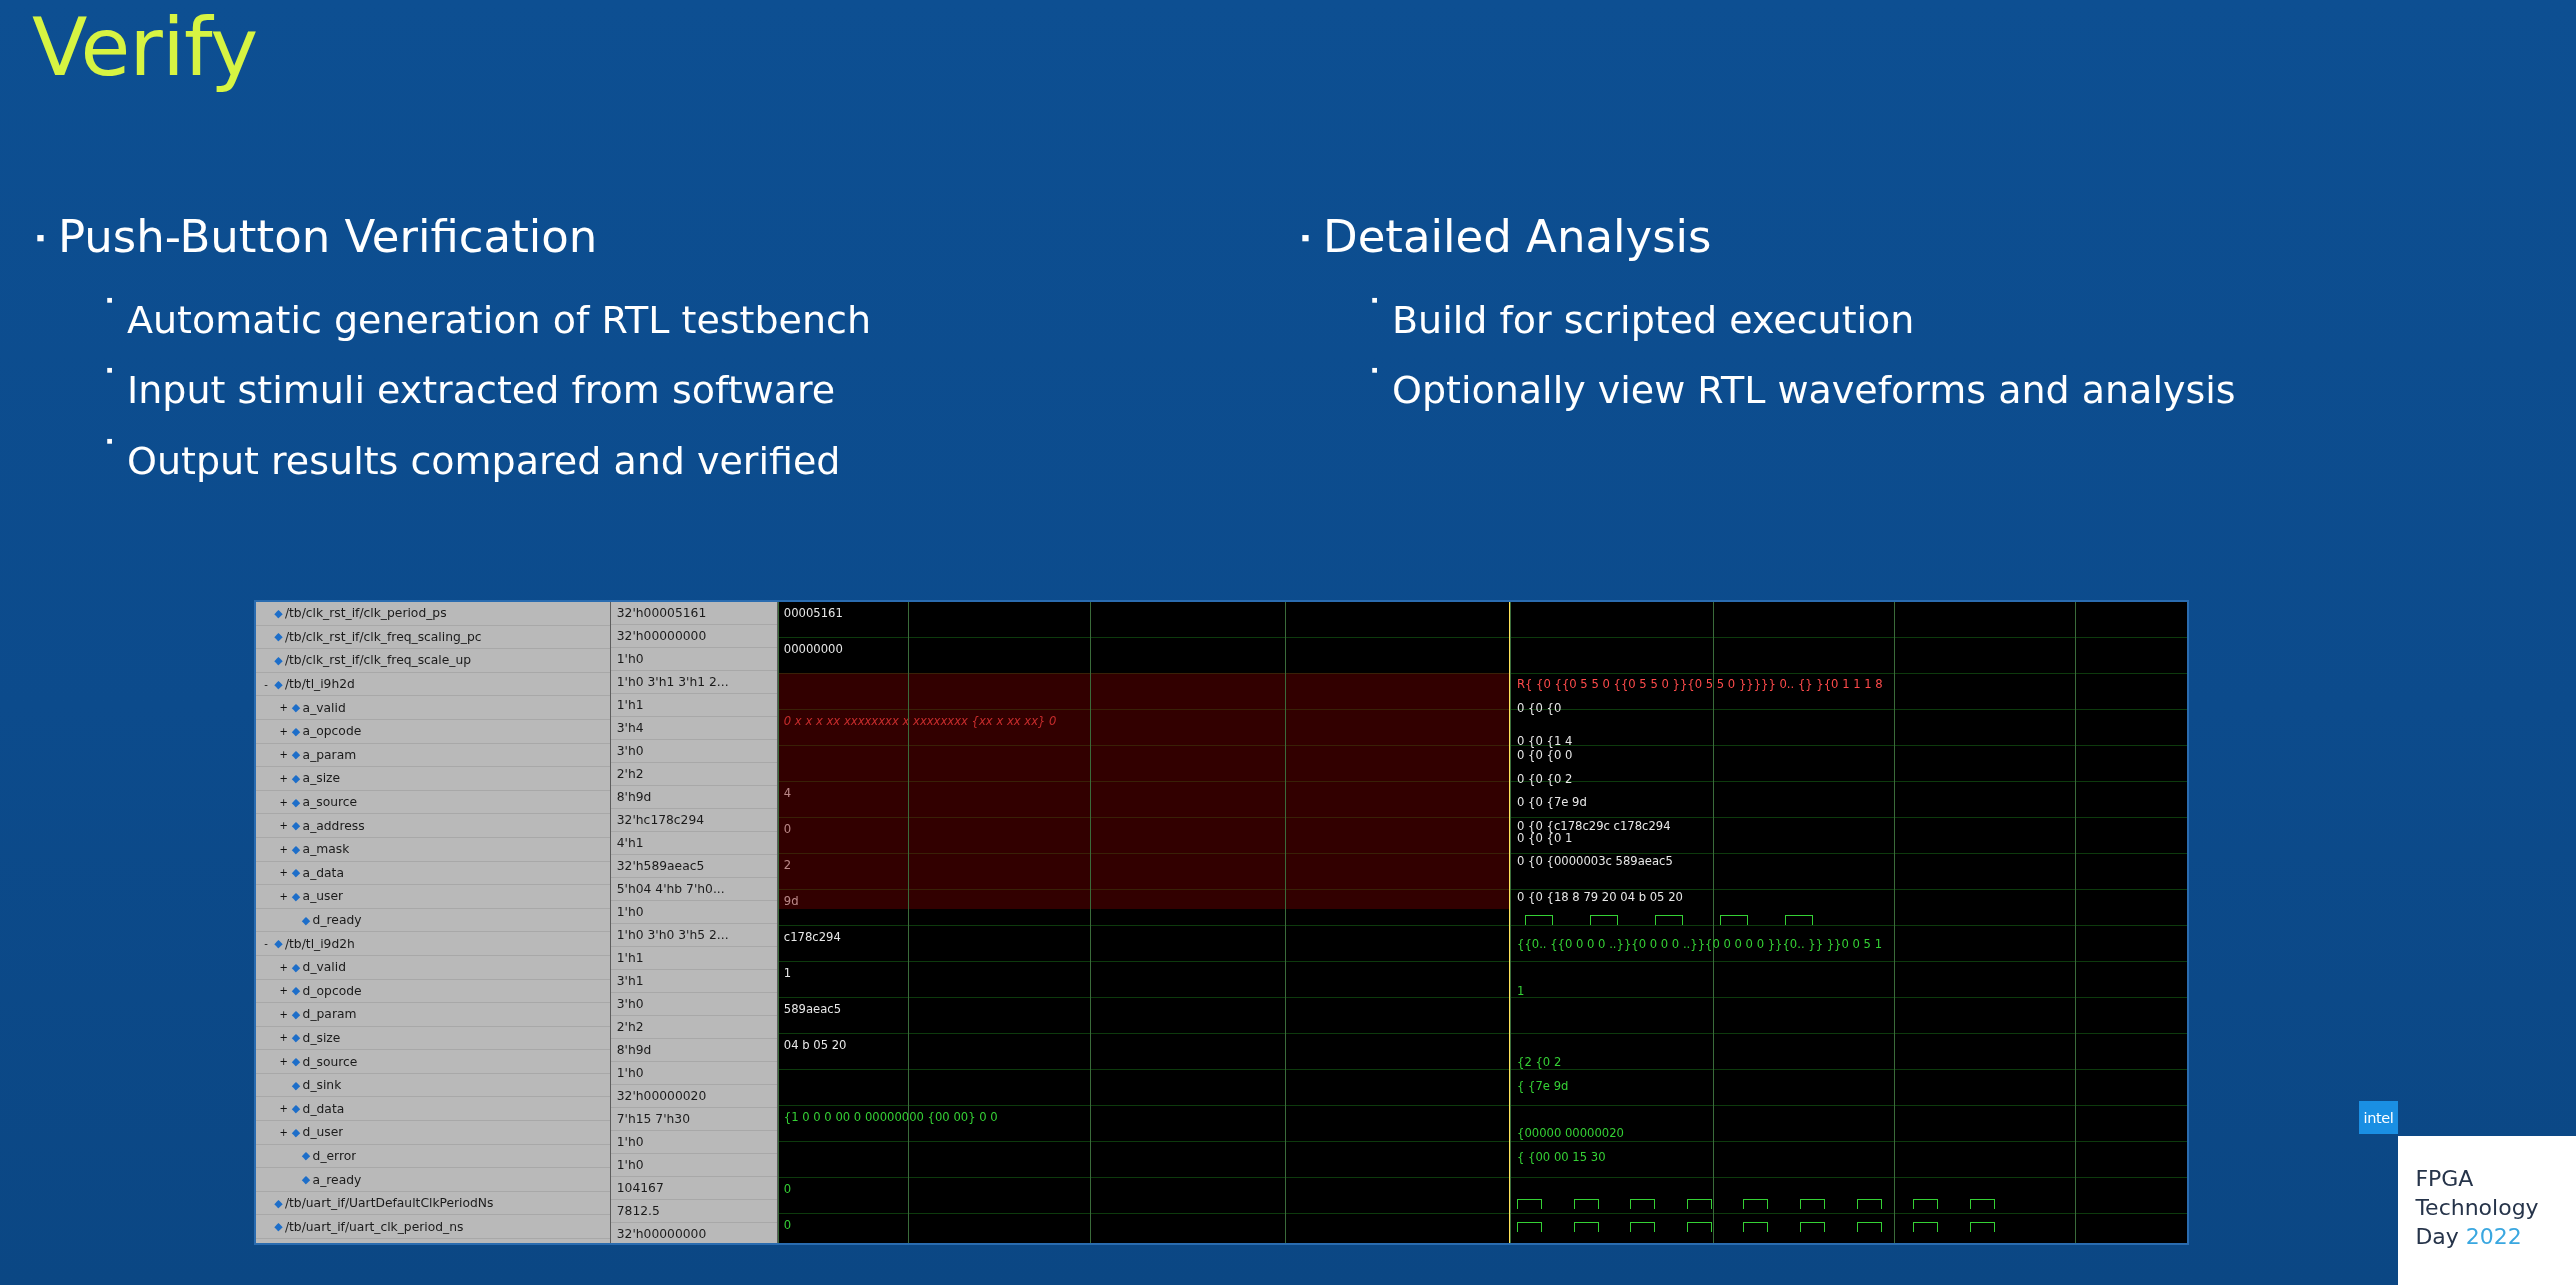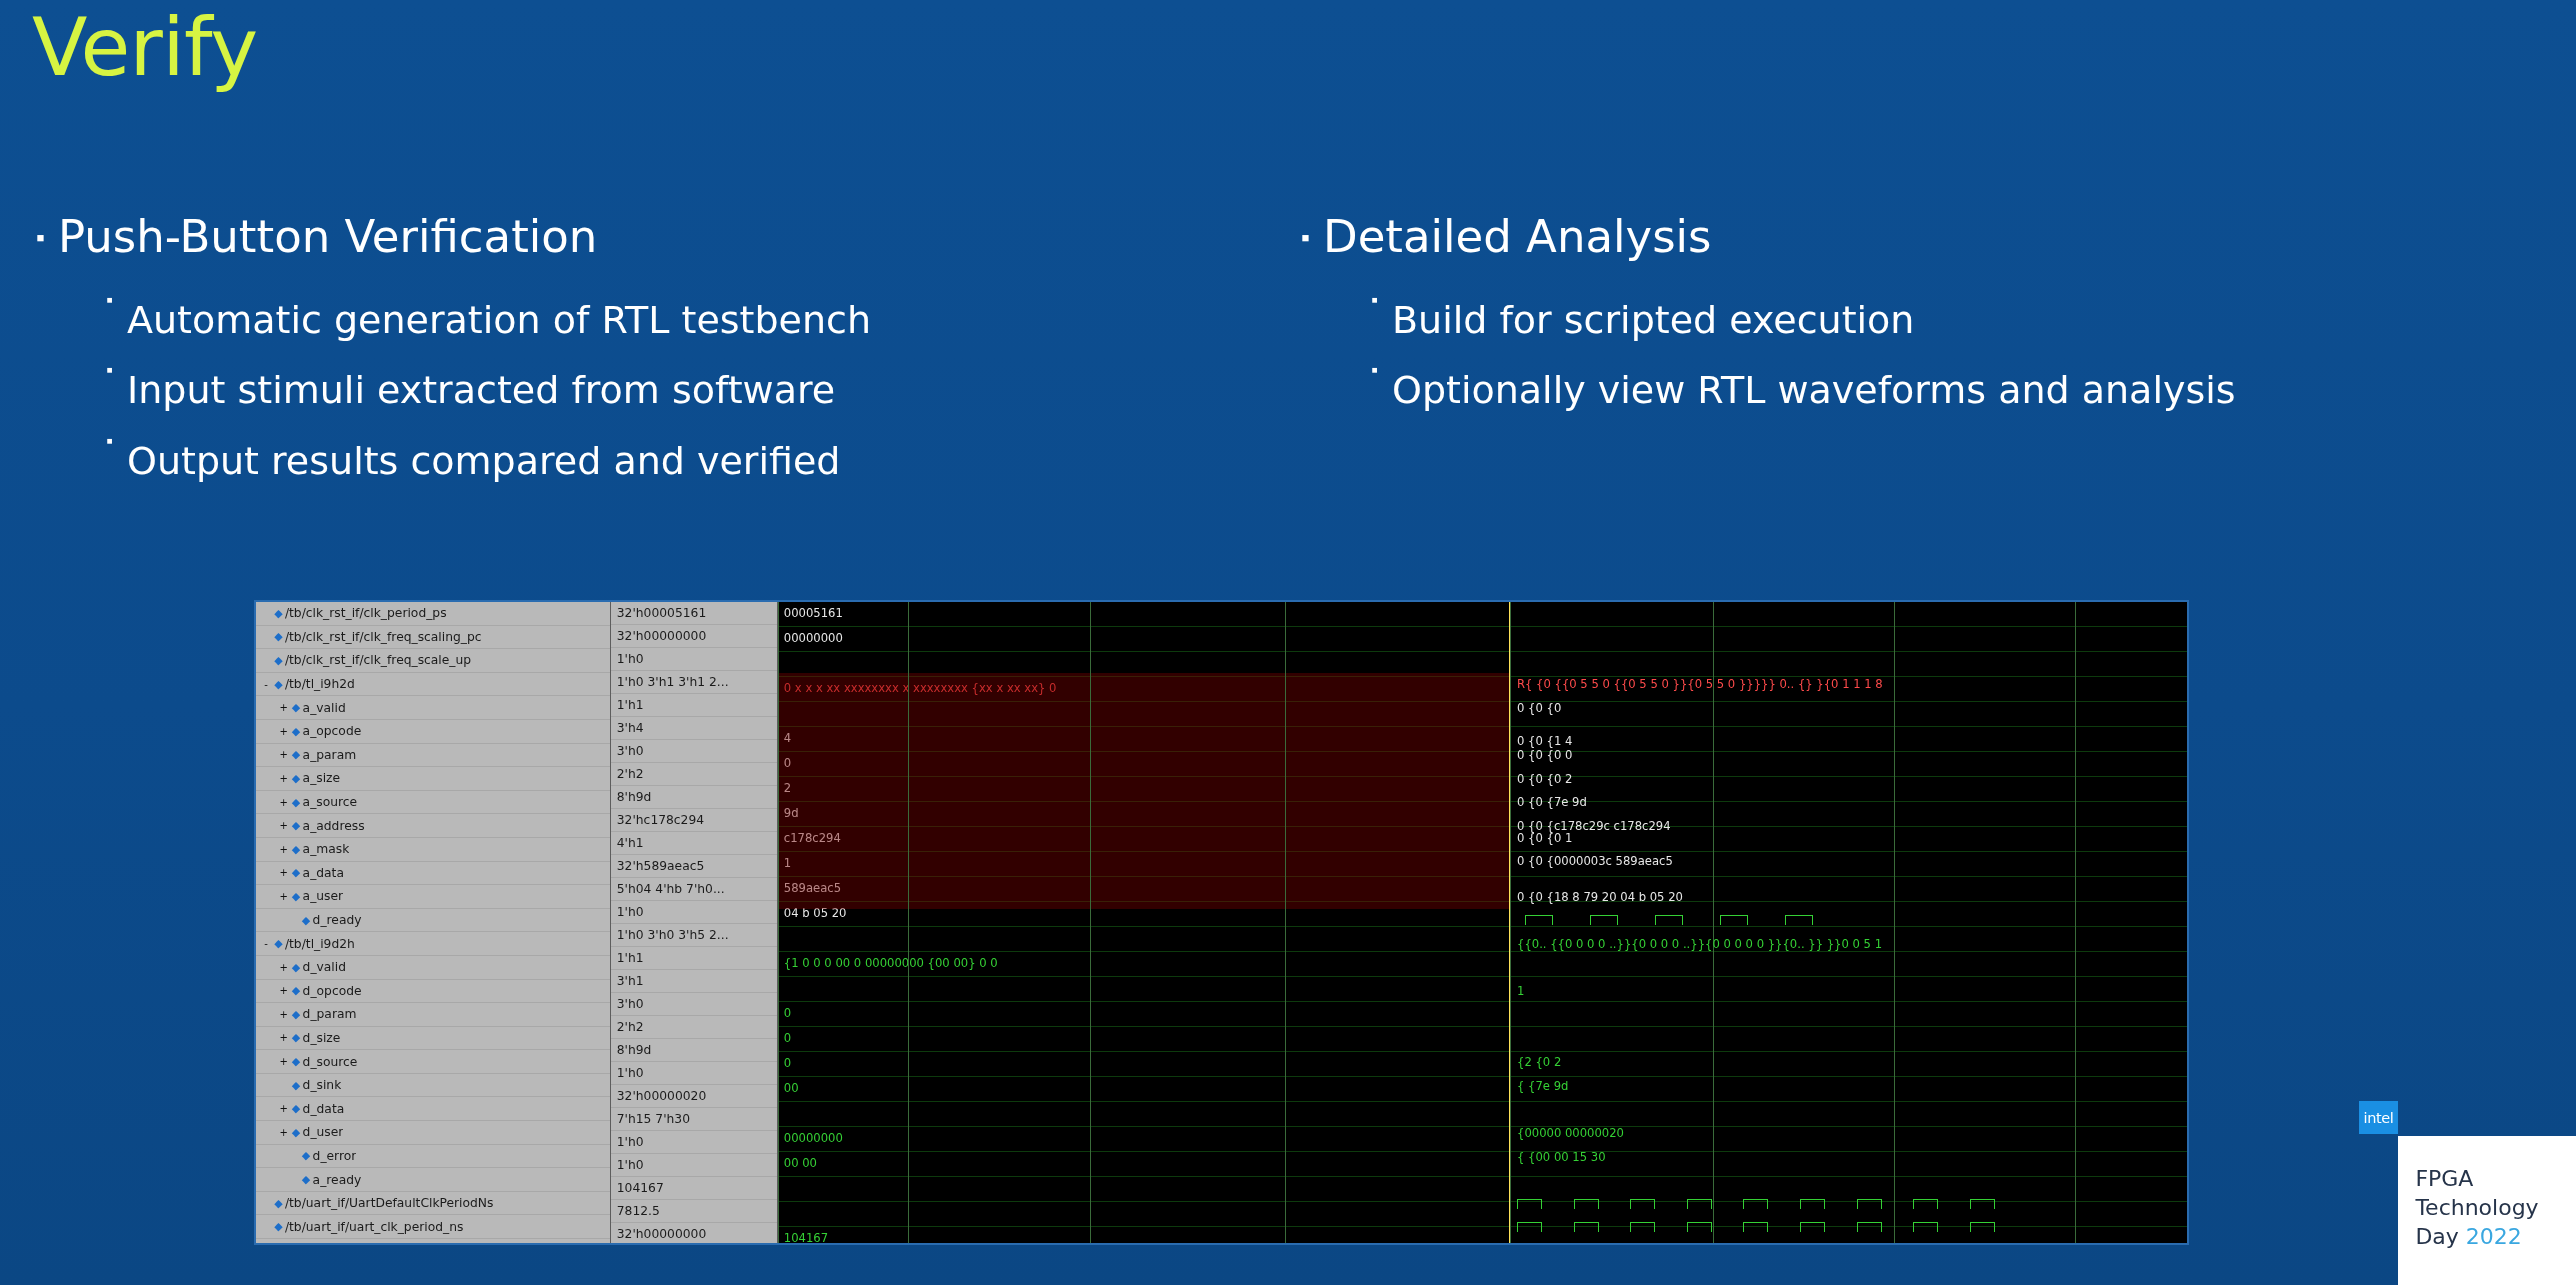--- a/index.html
+++ b/index.html
@@ -160,21 +160,21 @@
     align-items: center;
     font-size: 12.3px;
     color: #1b1b1b;
     padding-left: 5.8px;
     border-bottom: 0.7px solid #a8a8a8;
     white-space: nowrap;
     overflow: hidden;
   }
   
   .wrow {
-    height: 25px;
+    height: 36px;
     box-sizing: border-box;
     position: relative;
     border-bottom: 0.7px solid #0d3a0d;
   }
   .wtxt {
     position: absolute;
     top: 4.3px;
     font-size: 11.6px;
     white-space: nowrap;
     color: #d8d8d8;
@@ -466,21 +466,21 @@
       </div>
     <div class="wv-canvas" id="wv-canvas">
         <div class="wrow">
           <span class="wtxt white" style="left: 5.8px;">00005161</span>
         </div>
         <div class="wrow">
           <span class="wtxt white" style="left: 5.8px;">00000000</span>
         </div>
         <div class="wrow"></div>
         <div class="wrow">
-          <span class="wtxt red" style="left: 5.8px;">0 x x x xx xxxxxxxx x xxxxxxxx {xx x xx xx} 0</span>
+          <span class="wtxt red" style="left: 5.8px; font-style: italic;">0 x x x xx xxxxxxxx x xxxxxxxx {xx x xx xx} 0</span>
         </div>
         <div class="wrow"></div>
         <div class="wrow">
           <span class="wtxt white" style="left: 5.8px;">4</span>
         </div>
         <div class="wrow">
           <span class="wtxt white" style="left: 5.8px;">0</span>
         </div>
         <div class="wrow">
           <span class="wtxt white" style="left: 5.8px;">2</span>

